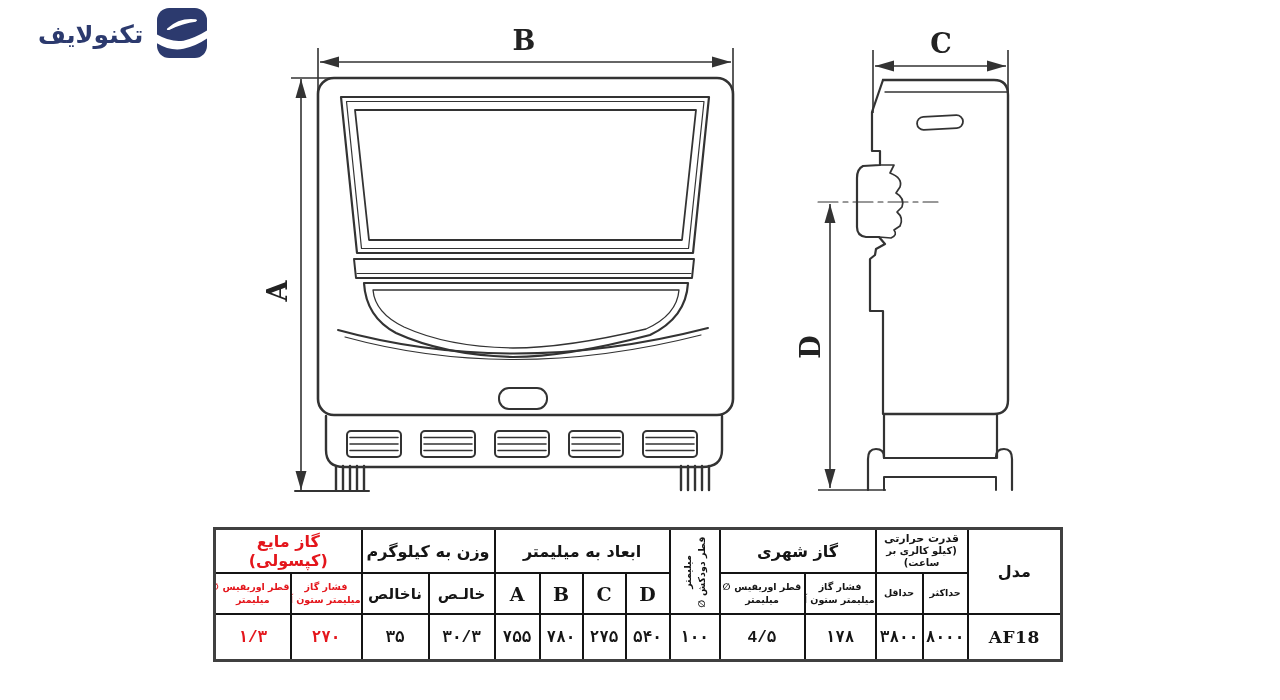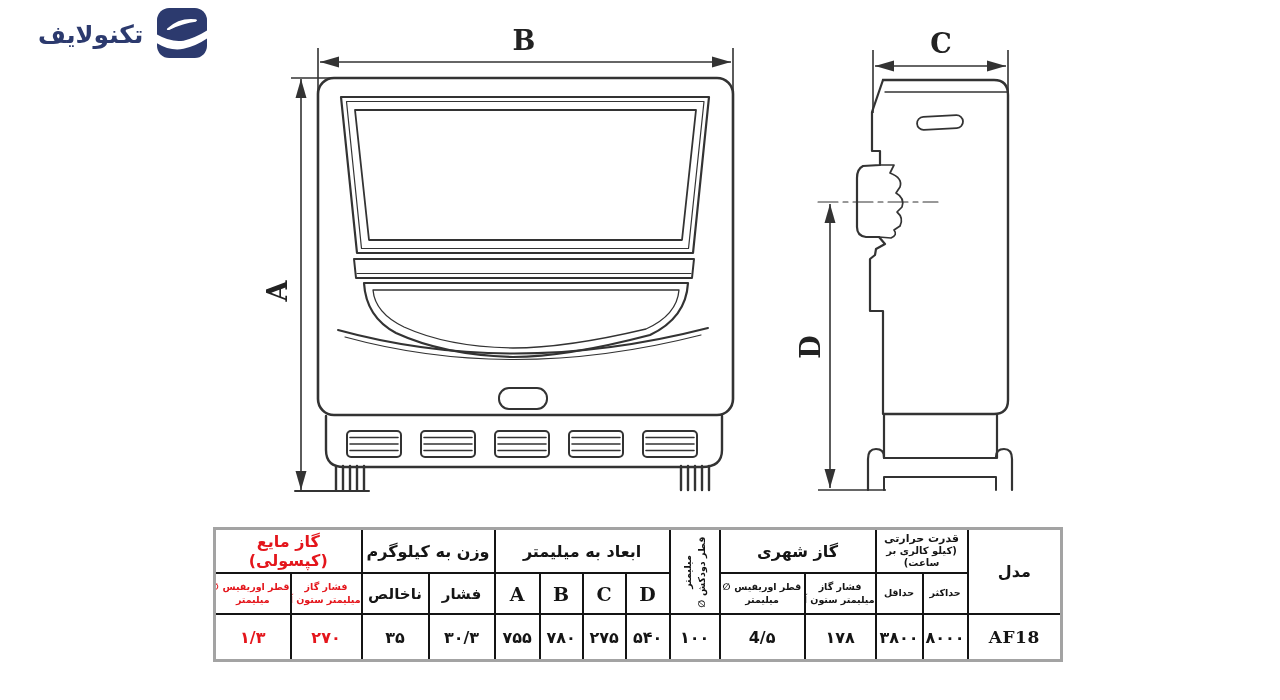--- a/index.html
+++ b/index.html
@@ -15,32 +15,32 @@
 
   
   .drawing{position:absolute;left:0;top:0;width:1280px;height:520px;}
   .ln{fill:none;stroke:#333;stroke-linejoin:round;stroke-linecap:round;}
   .dim{fill:none;stroke:#333;stroke-width:1.6;}
   .arr{fill:#333;stroke:none;}
   .dimlabel{font-family:"DejaVu Serif",serif;font-weight:bold;font-size:27px;fill:#222;}
 
   
   .spec-table{position:absolute;left:213px;top:527px;width:847px;border-collapse:collapse;
-              table-layout:fixed;background:#fff;color:#151515;border:3px solid #a3a3a3;}
+              table-layout:fixed;background:#fff;color:#151515;border:3px solid #404040;}
   .spec-table th,.spec-table td{border:2px solid #141414;text-align:center;vertical-align:middle;
               padding:0;overflow:hidden;font-weight:bold;}
   .r1 th{height:42px;}
   .r2 th{height:39px;}
   .r3 td{height:44px;}
   .grp{font-size:16px;}
   .red{color:#e4161c;}
   .sub2 div{font-size:9.5px;line-height:1.3;white-space:nowrap;direction:rtl;}
   .sub1{font-size:15px;}
   .abcd{font-family:"DejaVu Serif",serif;font-size:19px;}
-  .val{font-size:16px;}
+  .val{font-size:16px;font-family:Liberation Mono, monospace;}
   .model-val{font-family:"DejaVu Serif",serif;font-size:17px;letter-spacing:.5px;}
   .th1{font-size:11px;line-height:1.15;direction:rtl;}
   .th2{font-size:10px;line-height:1.2;direction:rtl;}
   .rtl{direction:rtl;}
   .vcell{position:relative;}
   .vwrap{position:absolute;inset:0;}
   .vtext{position:absolute;top:50%;left:50%;transform:translate(-50%,-50%) rotate(-90deg);
          display:flex;flex-direction:column;align-items:center;}
   .vtext div{font-size:9.5px;font-weight:bold;white-space:nowrap;line-height:1.45;direction:rtl;}
 </style>
@@ -193,21 +193,21 @@
     <tr class="r2">
       <th class="sub2 red">
         <div>قطر اوریفیس ∅</div>
             <div>میلیمتر</div>
       </th>
       <th class="sub2 red">
         <div>فشار گاز</div>
             <div>میلیمتر ستون آب</div>
       </th>
       <th class="sub1 rtl">ناخالص</th>
-      <th class="sub1 rtl">فشار</th>
+      <th class="sub1 rtl">خالـص</th>
       <th class="abcd">A</th>
       <th class="abcd">B</th>
       <th class="abcd">C</th>
       <th class="abcd">D</th>
       <th class="sub2">
         <div>قطر اوریفیس ∅</div>
             <div>میلیمتر</div>
       </th>
       <th class="sub2">
         <div>فشار گاز</div>

